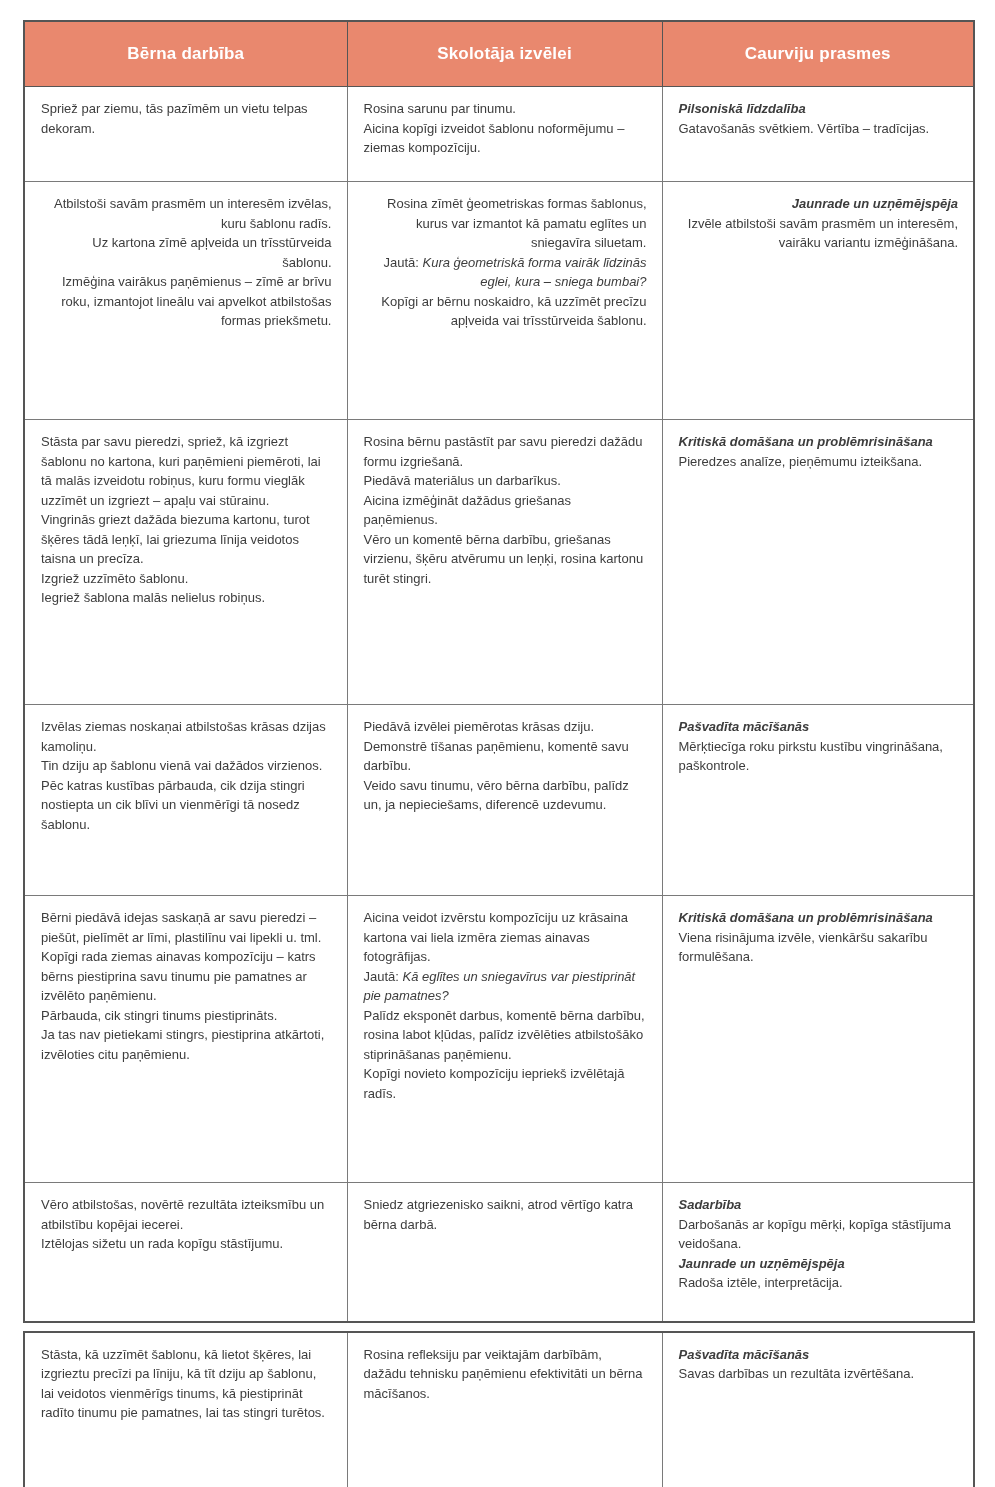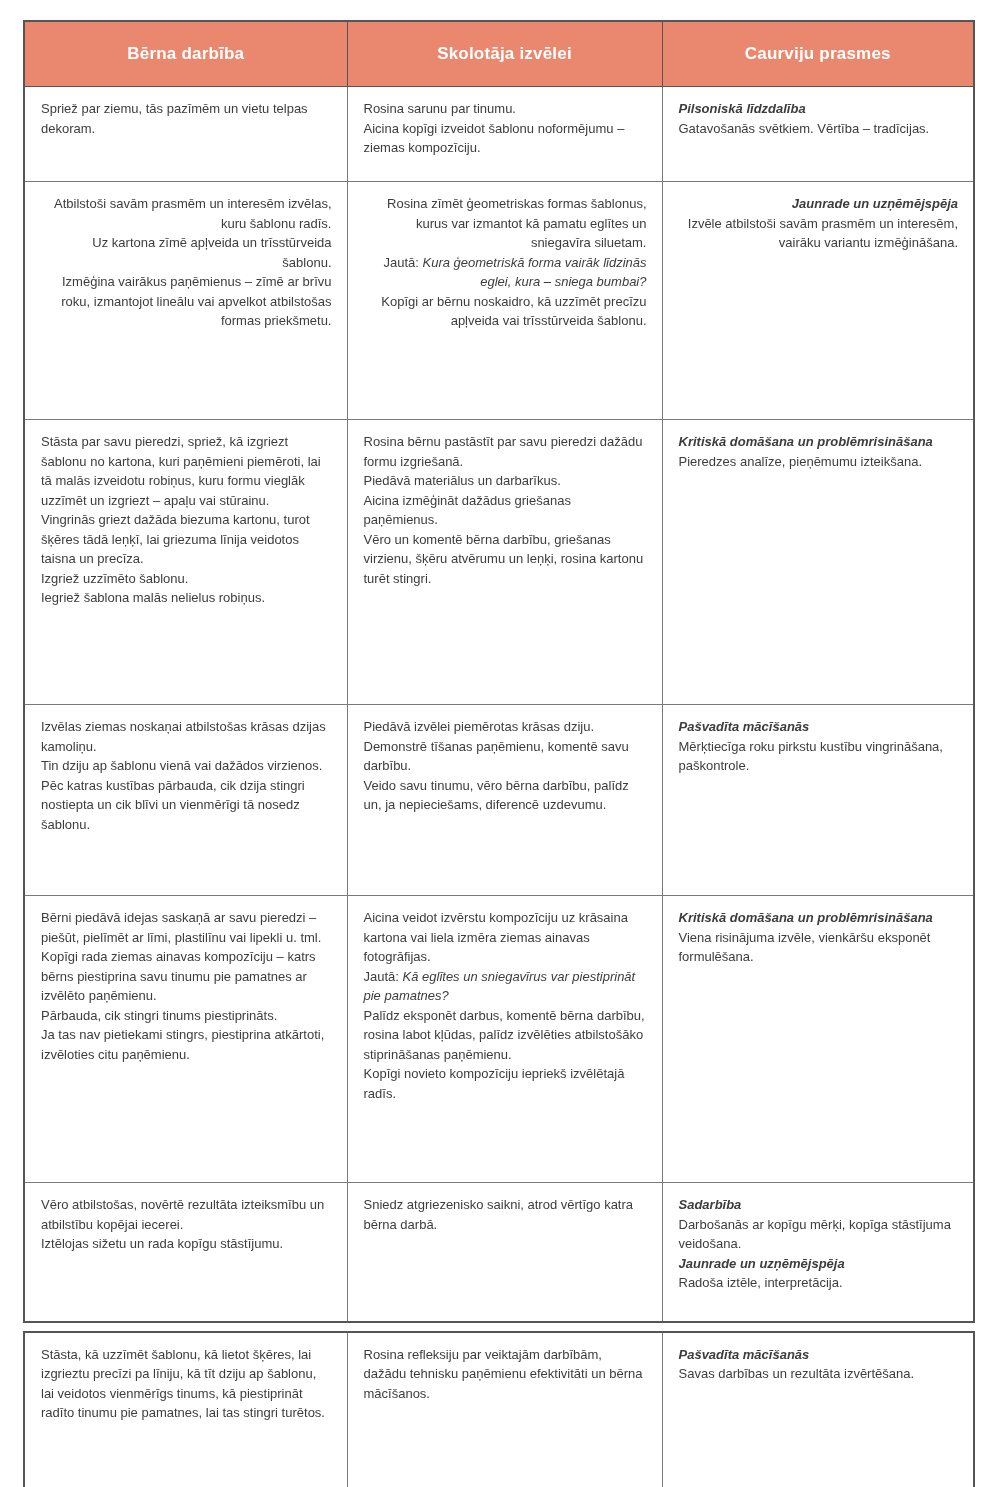--- a/index.html
+++ b/index.html
@@ -141,21 +141,21 @@
             <div class="para"><span class="run-normal">Ja tas nav pietiekami stingrs, piestiprina atkārtoti, izvēloties citu paņēmienu.</span></div>
           </td>
           <td>
             <div class="para"><span class="run-normal">Aicina veidot izvērstu kompozīciju uz krāsaina kartona vai liela izmēra ziemas ainavas fotogrāfijas.</span></div>
             <div class="para"><span class="run-normal">Jautā: </span><span class="run-italic">Kā eglītes un sniegavīrus var piestiprināt pie pamatnes?</span></div>
             <div class="para"><span class="run-normal">Palīdz eksponēt darbus, komentē bērna darbību, rosina labot kļūdas, palīdz izvēlēties atbilstošāko stiprināšanas paņēmienu.</span></div>
             <div class="para"><span class="run-normal">Kopīgi novieto kompozīciju iepriekš izvēlētajā radīs.</span></div>
           </td>
           <td>
             <div class="para"><span class="run-bold-italic">Kritiskā domāšana un problēmrisināšana</span></div>
-            <div class="para"><span class="run-normal">Viena risinājuma izvēle, vienkāršu eksponēt formulēšana.</span></div>
+            <div class="para"><span class="run-normal">Viena risinājuma izvēle, vienkāršu sakarību formulēšana.</span></div>
           </td>
         </tr>
         <tr style="height: 139px;">
           <td>
             <div class="para"><span class="run-normal">Vēro atbilstošas, novērtē rezultāta izteiksmību un atbilstību kopējai iecerei.</span></div>
             <div class="para"><span class="run-normal">Iztēlojas sižetu un rada kopīgu stāstījumu.</span></div>
           </td>
           <td>
             <div class="para"><span class="run-normal">Sniedz atgriezenisko saikni, atrod vērtīgo katra bērna darbā.</span></div>
           </td>

